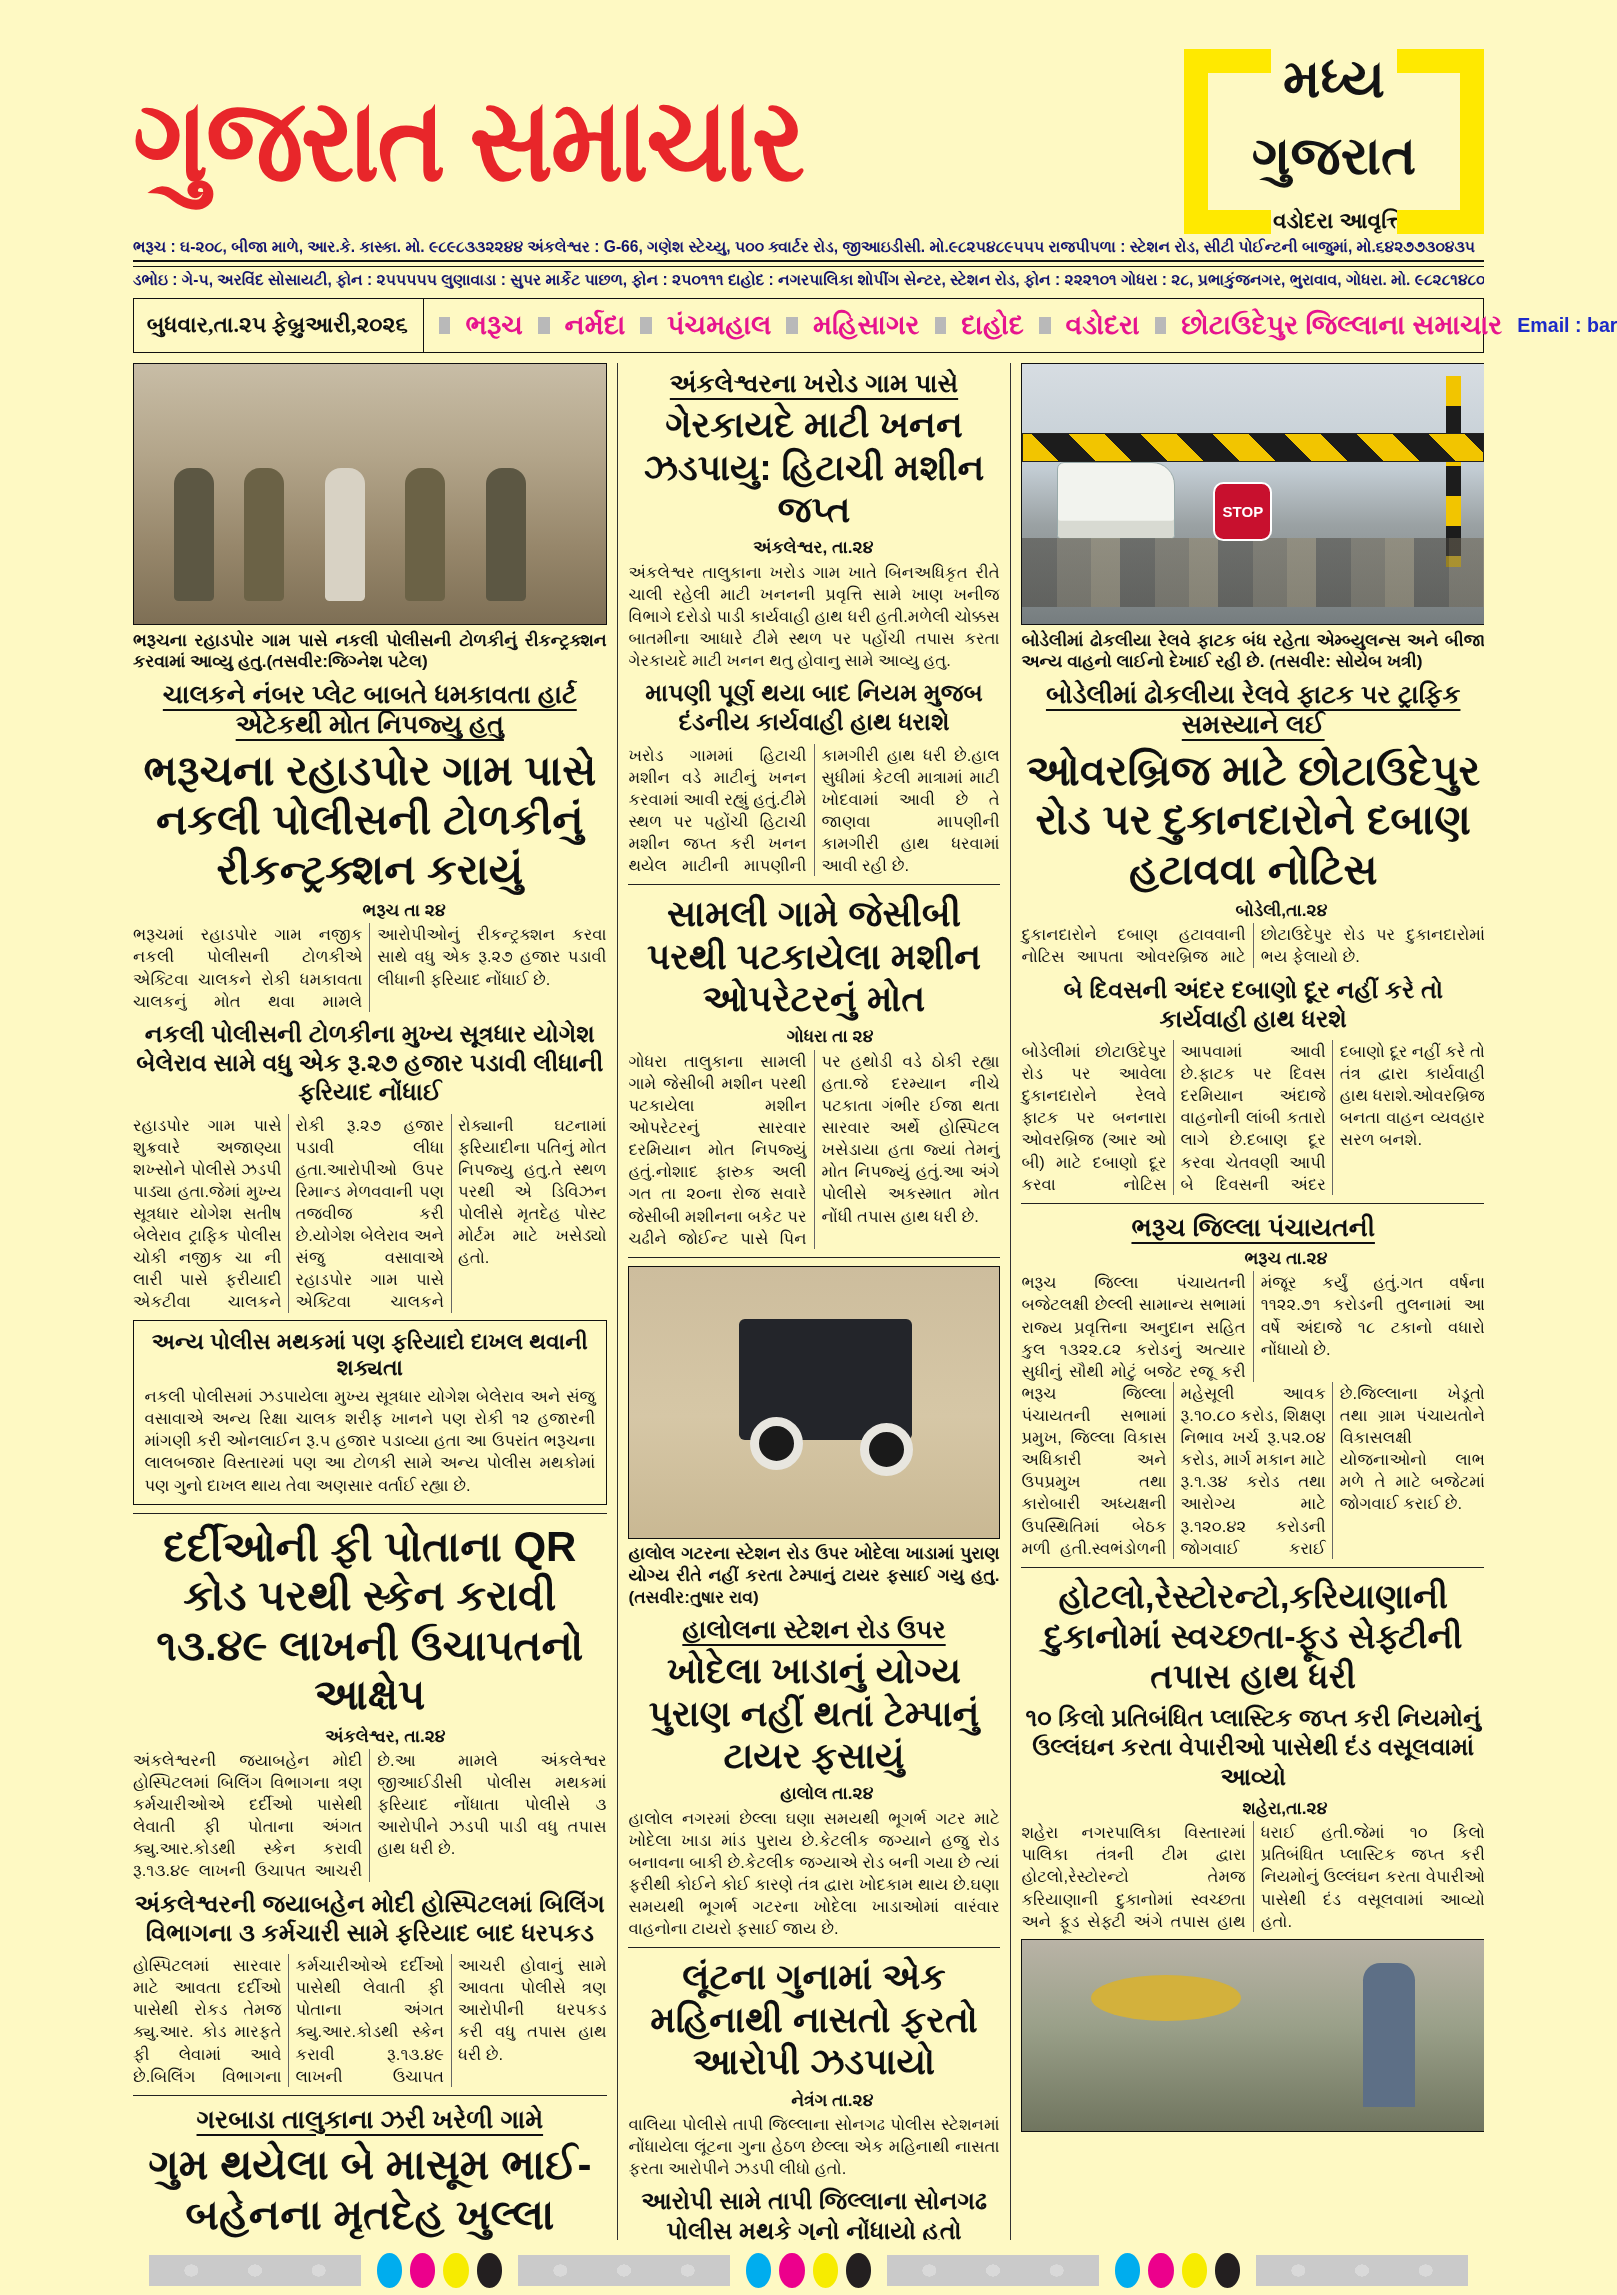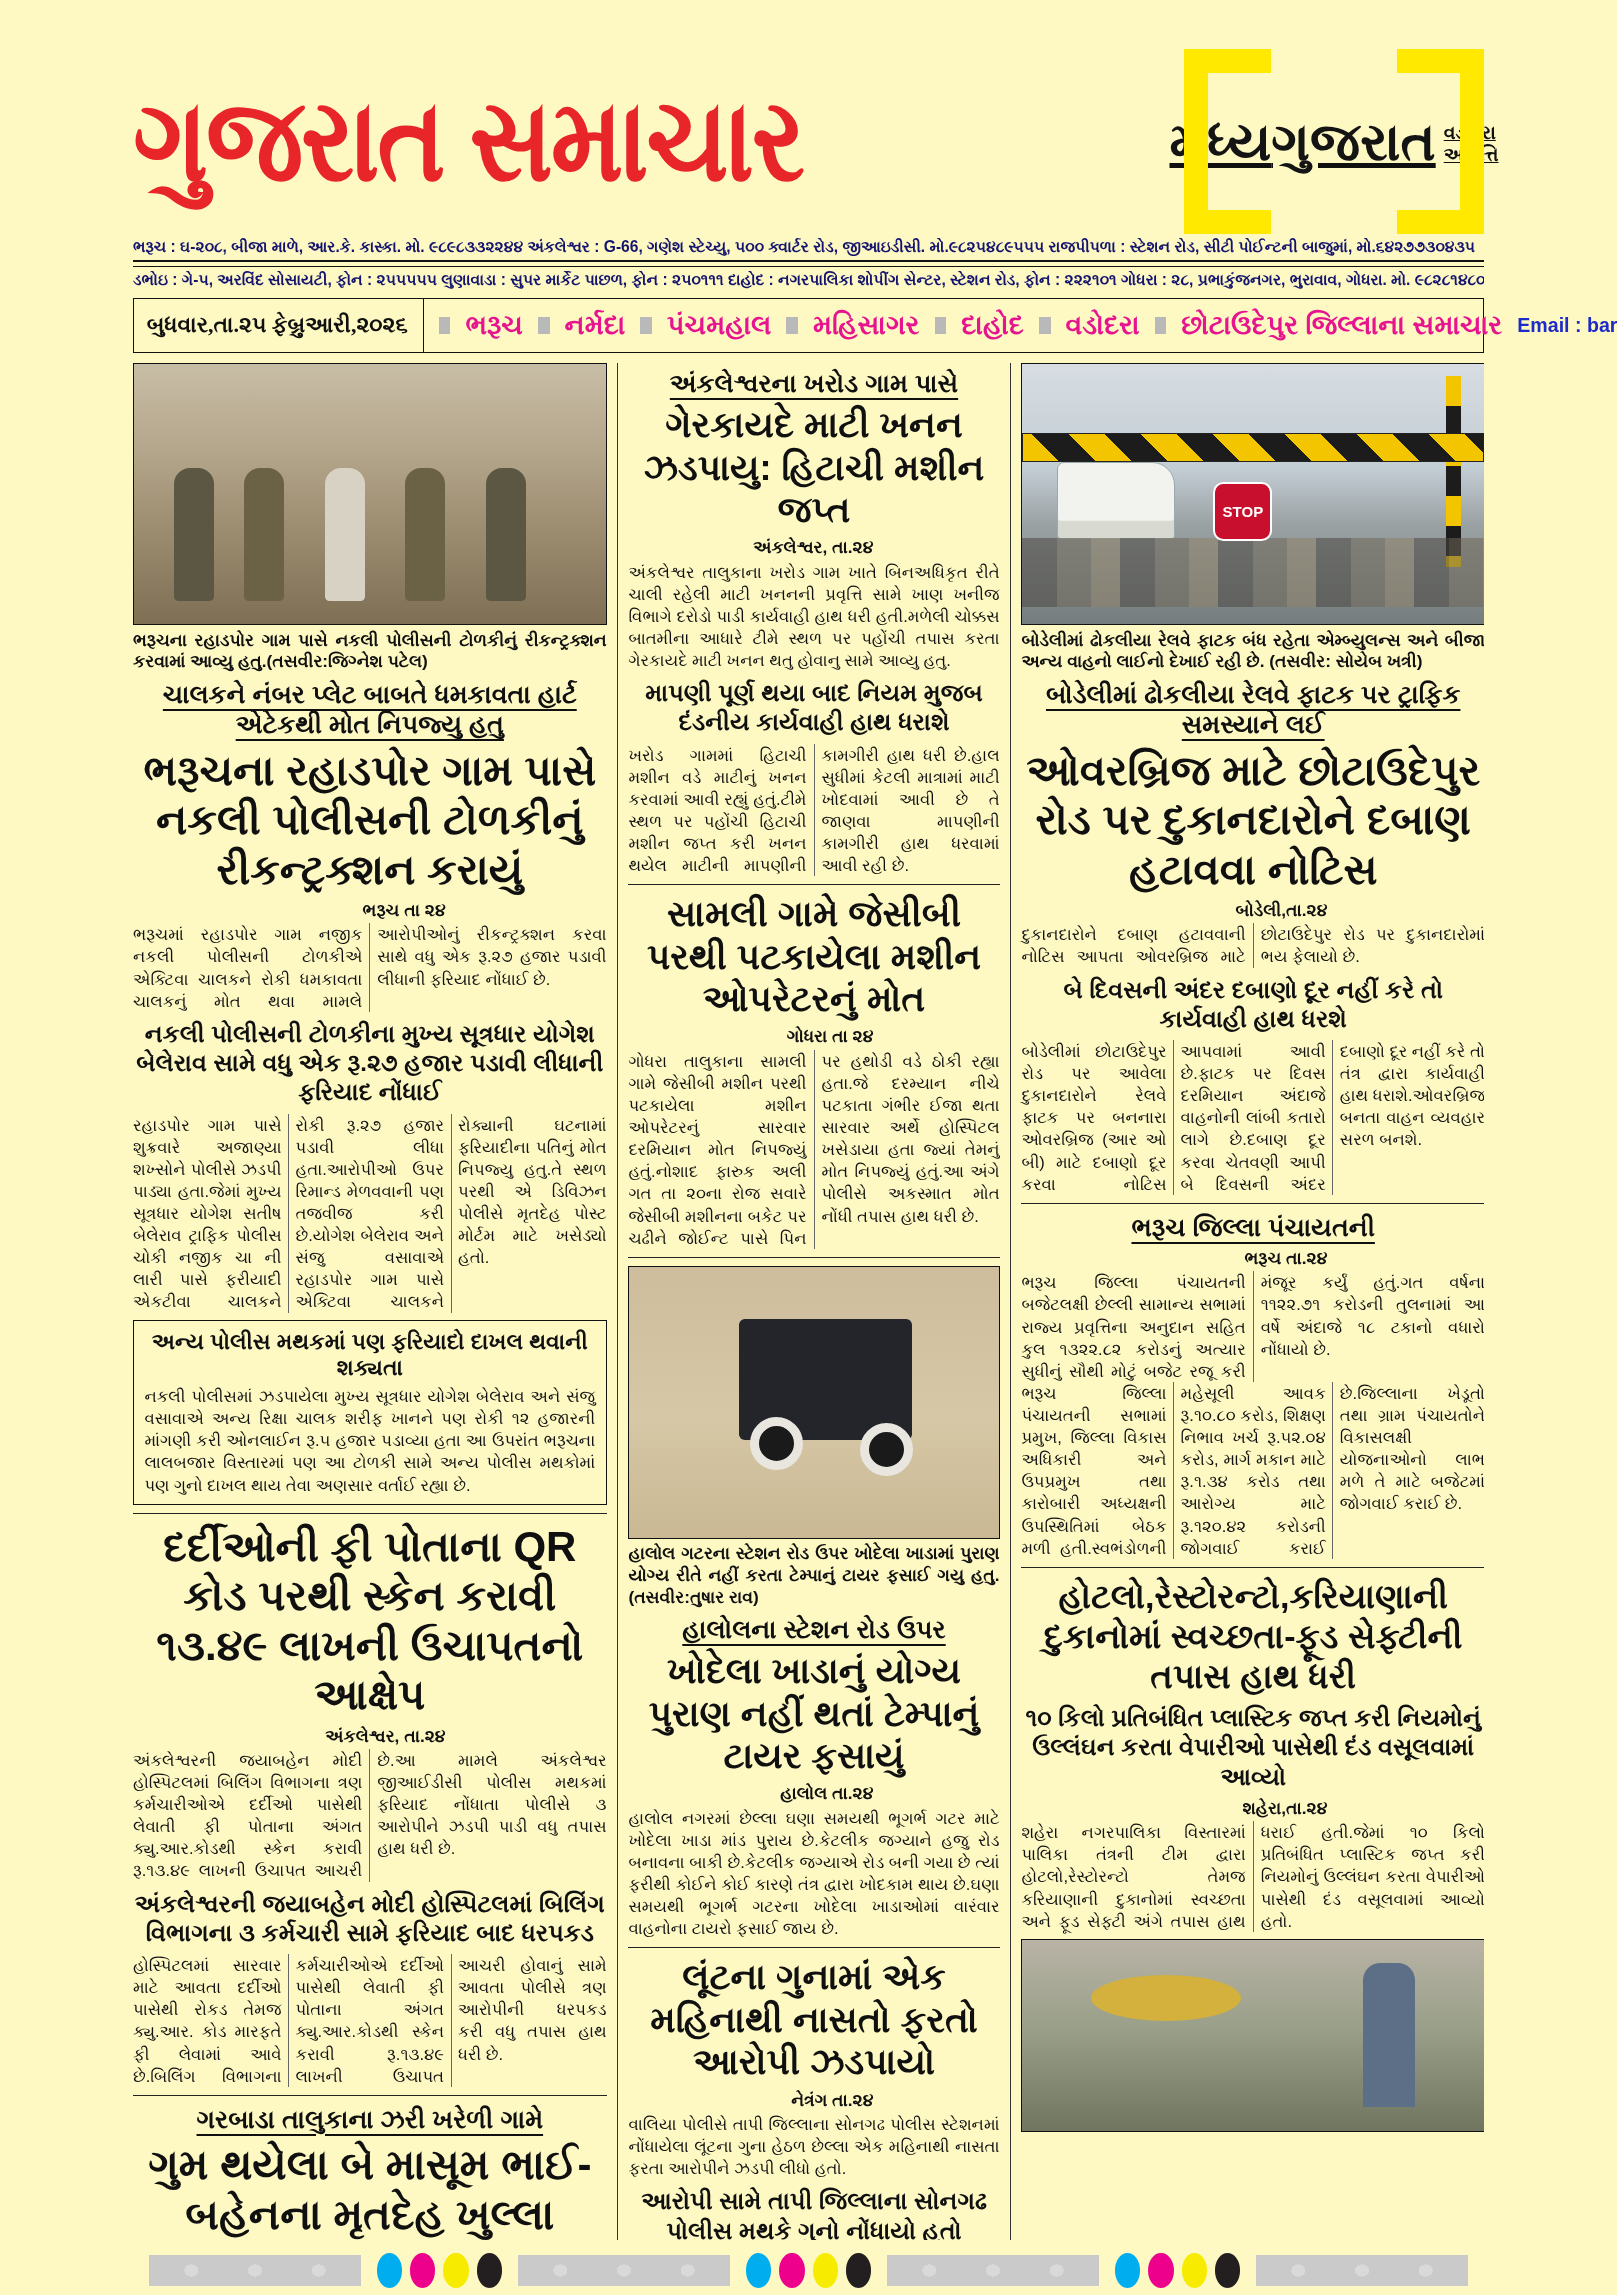--- a/index.html
+++ b/index.html
@@ -4,27 +4,27 @@
 <style>
   html,body{margin:0;padding:0;background:#888;}
   .page{position:relative;width:1617px;height:2295px;box-sizing:border-box;
         padding:49px 133px 17.3px;background:#fef9c3;color:#101010;
         font-family:"Liberation Sans","DejaVu Sans",sans-serif;overflow:hidden;}
   
   .mast-row{display:flex;gap:21px;height:185px;align-items:stretch;}
   .mast-title{flex:1;display:flex;align-items:center;}
   .mast-title span{font-size:103px;font-weight:900;color:#e8262a;letter-spacing:-2.3px;
         transform:scaleY(1.12);transform-origin:center;white-space:nowrap;}
-  .edition-box{position:relative;width:300px;flex:0 0 300px;display:flex;flex-direction:row;
-        align-items:center;justify-content:center;text-decoration:underline;}
+  .edition-box{position:relative;width:300px;flex:0 0 300px;display:flex;flex-direction:column;
+        align-items:center;justify-content:space-between;}
   .bracket{position:absolute;top:0;bottom:0;width:87px;box-sizing:border-box;}
   .bracket.l{left:0;border-left:24px solid #ffe900;border-top:24px solid #ffe900;border-bottom:24px solid #ffe900;}
   .bracket.r{right:0;border-right:24px solid #ffe900;border-top:24px solid #ffe900;border-bottom:24px solid #ffe900;}
   .edition-box .big{font-size:53px;font-weight:900;line-height:1.12;color:#141414;}
-  .edition-box .sub{font-size:19px;font-weight:700;margin-top:5.8px;margin-left:8px;}
+  .edition-box .sub{font-size:22px;font-weight:700;margin-top:5.8px;margin-left:8px;}
   .addr{font-size:15.6px;font-weight:700;white-space:nowrap;overflow:hidden;margin-top:3.5px;color:#14146e;}
   .rule2{height:4px;border-top:2.3px solid #111;border-bottom:1.2px solid #111;margin:4.6px 0 3.5px;}
   
   .nav{margin-top:9.2px;border:1.7px solid #111;height:53px;display:flex;align-items:center;
        padding:0 12.7px;gap:15px;}
   .nav .date{font-size:22px;font-weight:700;border-right:1.7px solid #111;padding-right:15px;
        height:100%;display:flex;align-items:center;white-space:nowrap;font-family:Liberation Serif, serif;}
   .nav .sec{font-size:27px;font-weight:900;color:#e6148e;white-space:nowrap;cursor:pointer;}
   .nav .sep{width:11.6px;height:17.3px;background:#b9b9b9;display:inline-block;flex:0 0 11.6px;}
   .nav .mail{margin-left:auto;font-size:19.6px;font-weight:700;color:#1d2bc8;white-space:nowrap;cursor:pointer;}

